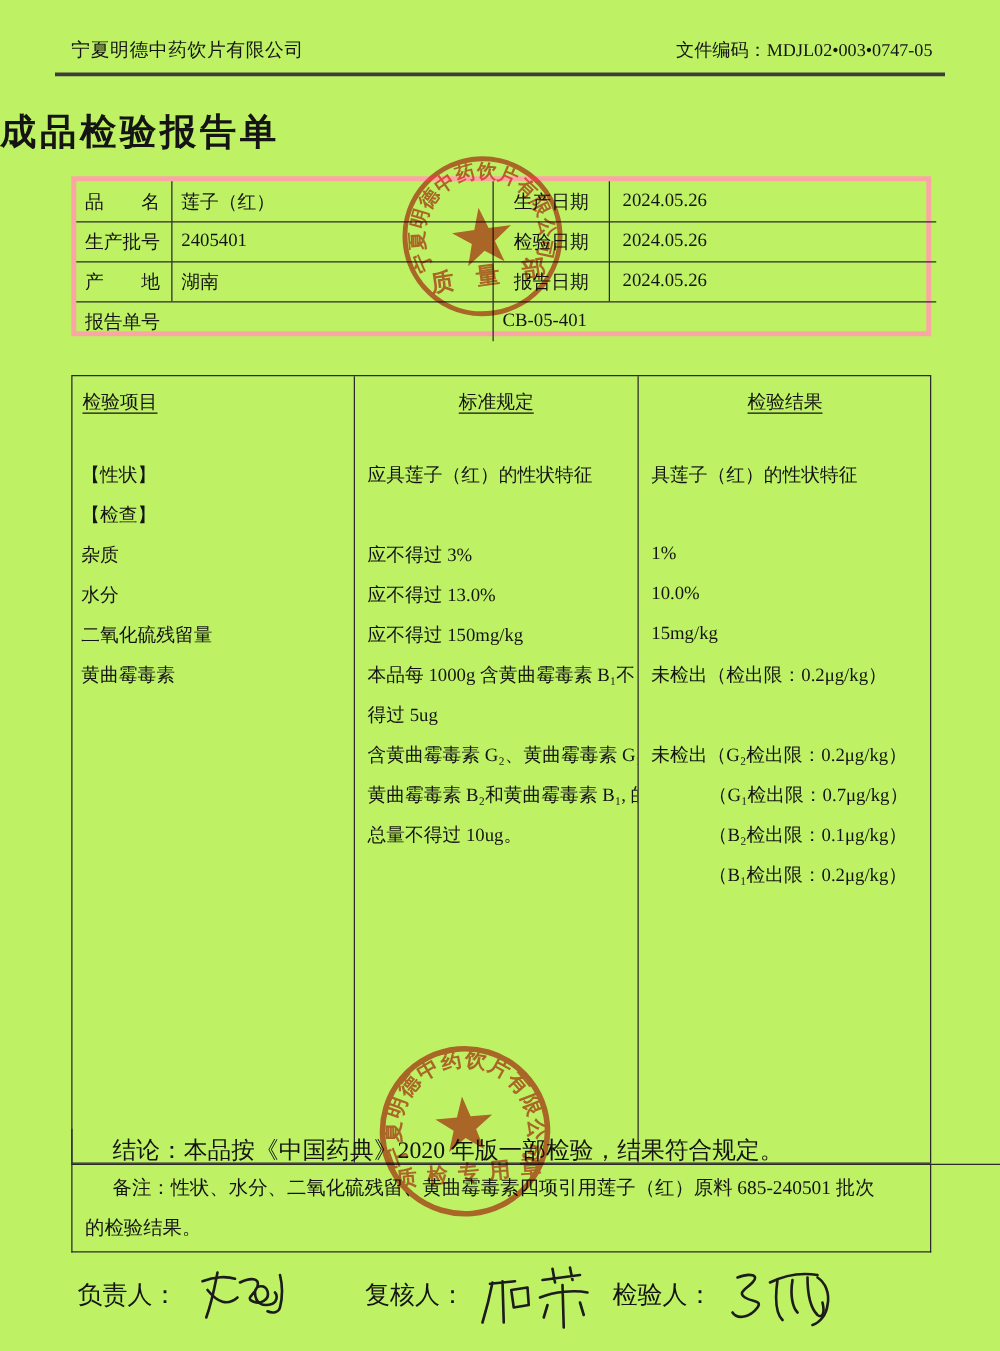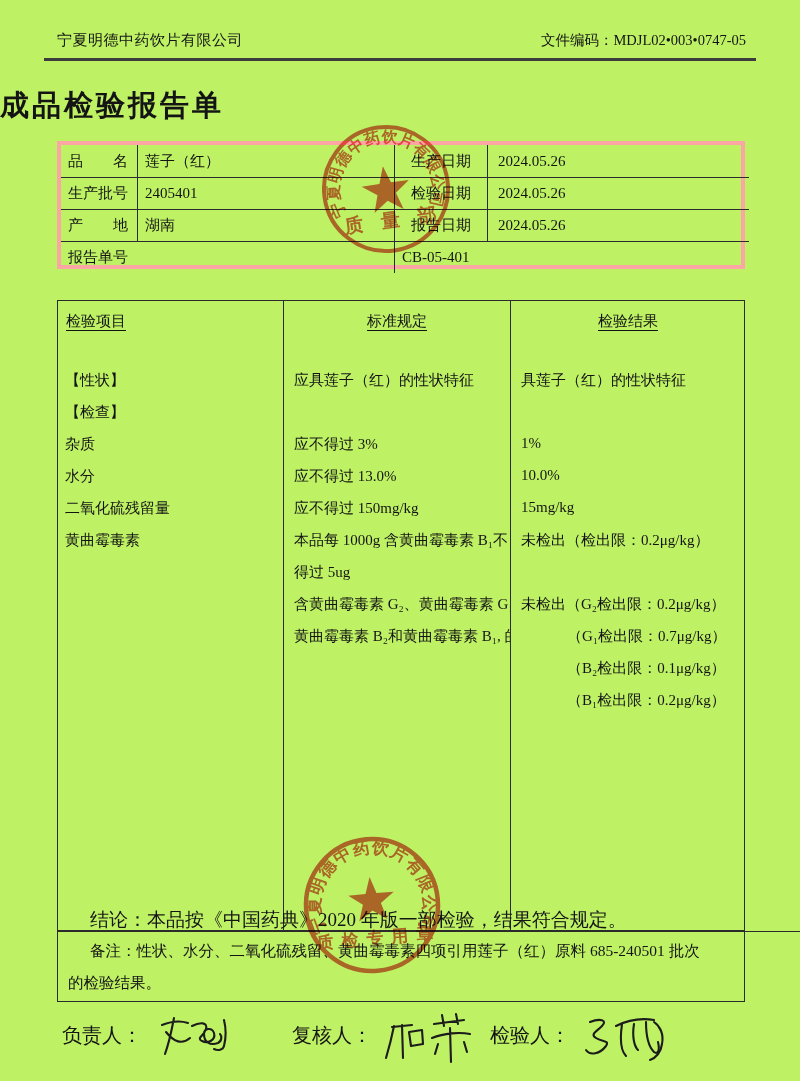--- a/index.html
+++ b/index.html
@@ -101,20 +101,21 @@
       <div class="mlines">
         <div class="mline">应具莲子（红）的性状特征</div>
         <div class="mline"></div>
         <div class="mline">应不得过 3%</div>
         <div class="mline">应不得过 13.0%</div>
         <div class="mline">应不得过 150mg/kg</div>
         <div class="mline">本品每 1000g 含黄曲霉毒素 B₁不</div>
         <div class="mline">得过 5ug</div>
         <div class="mline">含黄曲霉毒素 G₂、黄曲霉毒素 G₁、</div>
         <div class="mline">黄曲霉毒素 B₂和黄曲霉毒素 B₁, 的</div>
+        <div class="mline">总量不得过 10ug。</div>
       </div>
     </div>
     <div class="mcol c-res">
       <div class="mhead"><span class="u">检验结果</span></div>
       <div class="mlines">
         <div class="mline">具莲子（红）的性状特征</div>
         <div class="mline"></div>
         <div class="mline">1%</div>
         <div class="mline">10.0%</div>
         <div class="mline">15mg/kg</div>

